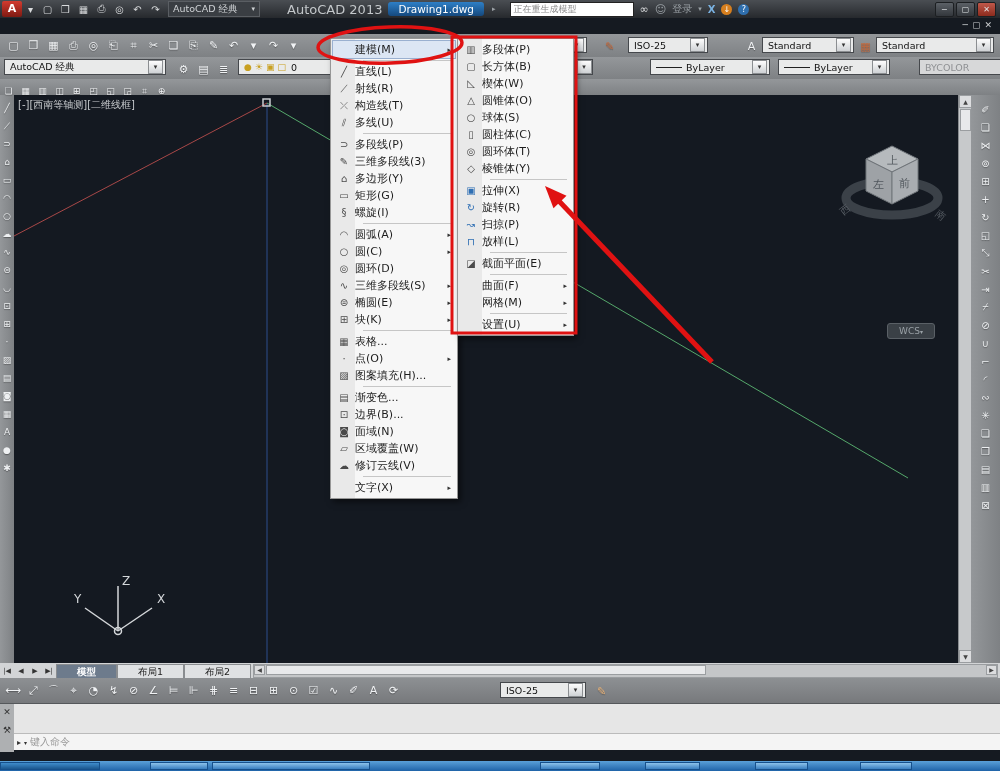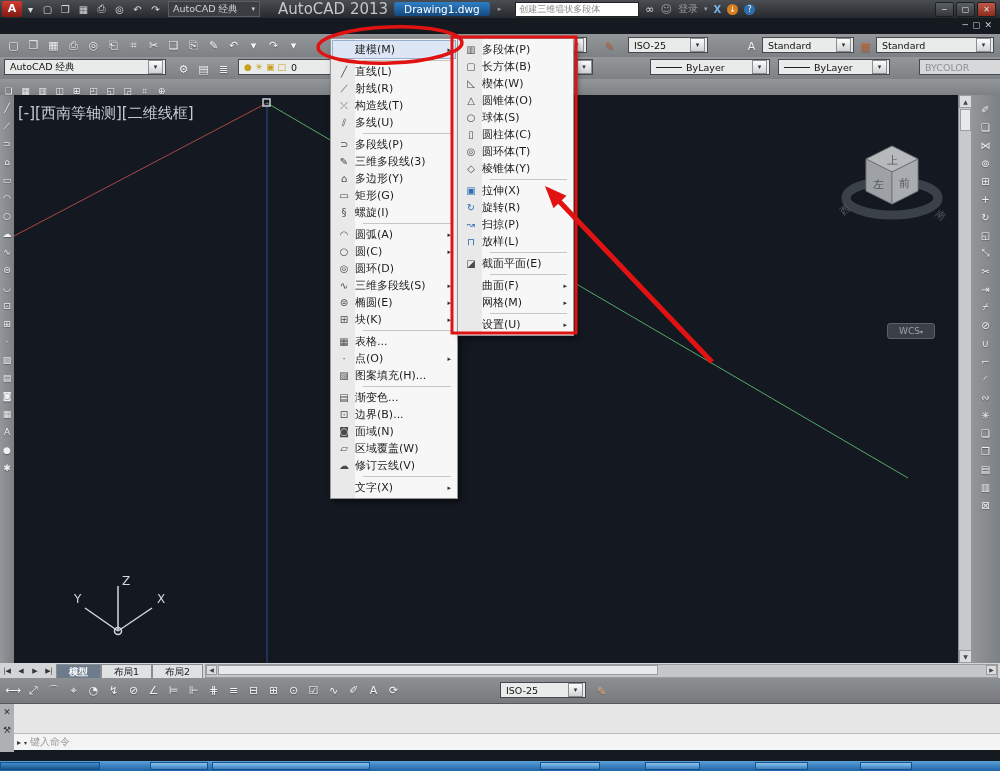--- a/index.html
+++ b/index.html
@@ -8,21 +8,21 @@
   .abs{position:absolute}
   
   .titlebar{left:0;top:0;width:1000px;height:18px;background:linear-gradient(#4a4e53,#26292d);
             color:#cdd0d3;font-size:10px;display:flex;align-items:center;z-index:20}
   .logo{width:20px;height:16px;margin-left:2px;background:linear-gradient(#d33b2f,#7e1a12);
         color:#fff;font-weight:bold;font-size:11px;text-align:center;line-height:16px;border-radius:2px}
   .qbtn{width:17px;height:16px;display:inline-flex;align-items:center;justify-content:center;
         color:#d8dadc;font-size:10px}
   .wscombo{height:14px;background:#3a3e43;border:1px solid #5a5e63;color:#cfd2d5;
            display:flex;align-items:center;font-size:9.5px;padding:0 4px;margin-left:4px;gap:14px}
-  .apptitle{margin-left:18px;color:#c3c7ca;font-size:15px}
+  .apptitle{margin-left:27px;color:#c3c7ca;font-size:13px}
   .doctitle{margin-left:6px;padding:1px 10px;color:#fff;font-size:10.5px;border-radius:3px;
             background:linear-gradient(#2e7fc6,#15497e)}
   .searchbox{margin-left:14px;width:116px;height:13px;background:#fff;border:1px solid #222;
              color:#8a8a8a;font-size:9px;display:flex;align-items:center;padding:0 3px}
   .titright{display:flex;align-items:center;margin-left:6px;gap:6px;color:#9aa0a5}
   .winbtns{margin-left:auto;margin-right:4px;display:flex;gap:2px}
   .winbtn{width:17px;height:13px;background:linear-gradient(#5b6066,#33373c);border:1px solid #1c1f22;
           color:#dfe2e4;font-size:8px;display:flex;align-items:center;justify-content:center;border-radius:2px}
   
   .menubar{left:0;top:18px;width:1000px;height:16px;background:#33373b;display:flex;align-items:center;
@@ -42,32 +42,32 @@
   .combo .cval{white-space:nowrap;overflow:hidden}
   .carr{margin-left:auto;width:13px;height:12px;background:linear-gradient(#fdfdfd,#cfd2d5);
         border:1px solid #8b8e91;font-size:7px;display:flex;align-items:center;justify-content:center;color:#333}
   .combo.dis{color:#8e9093;background:#d7d8d9}
   .linesample{width:26px;height:1px;background:#222;margin-right:4px}
   
   .sidetb{top:95px;height:568px;background:linear-gradient(90deg,#94979a,#7e8184);z-index:4}
   .vstrip{display:flex;flex-direction:column;align-items:center;padding-top:6px;gap:4px}
   .vstrip .tbtn{width:13px;height:14px;font-size:9px;color:#eef0f2}
   .canvas{left:14px;top:95px;width:944px;height:568px;background:#141921;z-index:1}
-  .vplabel{position:absolute;left:4px;top:9px;color:#c7cacd;font-size:15px}
+  .vplabel{position:absolute;left:4px;top:3px;color:#c7cacd;font-size:10px}
   .wcspill{position:absolute;left:873px;top:228px;width:46px;height:14px;background:#3a4046;border:1px solid #5a6066;
            border-radius:3px;color:#9aa1a7;font-size:9px;display:flex;align-items:center;justify-content:center;gap:0}
   .vscroll{left:958px;top:95px;width:13px;height:568px;background:#c7c9cb;z-index:4;border-left:1px solid #8a8d90}
   .sbtn{position:absolute;left:0;width:13px;height:13px;background:#dcdddf;border:1px solid #9a9da0;
         font-size:6px;color:#444;display:flex;align-items:center;justify-content:center;box-sizing:border-box}
   .sthumb{position:absolute;background:#e8e9eb;border:1px solid #9a9da0;box-sizing:border-box}
   
   .tabrow{left:0;top:663px;width:1000px;height:15px;background:#d2d4d6;z-index:5;display:flex;align-items:center;
           font-size:9.5px;color:#222}
   .tnav{width:14px;text-align:center;font-size:7px;color:#333}
-  .tab{padding:0 12px;border:1px solid #8a8d90;border-bottom:none;background:#dfe1e3;height:13px;line-height:13px}
+  .tab{padding:0 20px;border:1px solid #8a8d90;border-bottom:none;background:#dfe1e3;height:13px;line-height:13px}
   .tab.active{background:#6d7b8c;color:#fff;font-weight:bold}
   .hscroll{position:relative;flex:1;height:12px;margin:0 2px;background:#c4c6c8;border:1px solid #9a9da0}
   .dimrow{top:678px;height:25px;background:linear-gradient(#8d9093,#77797c)}
   .cmdwrap{left:0;top:703px;width:1000px;height:45px;background:#d4d5d6;z-index:5;border-top:1px solid #55585b}
   .cmdgut{position:absolute;left:0;top:0;width:14px;height:45px;background:#aeb0b2;display:flex;flex-direction:column;
           align-items:center;padding-top:3px;gap:8px;color:#333;font-size:9px}
   .cmdhist{position:absolute;left:14px;top:0;width:986px;height:29px;background:#e6e6e6;
            font-family:"DejaVu Sans Mono",monospace;font-size:10px;color:#111;padding:1px 4px;box-sizing:border-box;line-height:13px}
   .cmdinput{position:absolute;left:14px;top:29px;width:986px;height:16px;background:#f4f4f4;border-top:1px solid #bbb;
             display:flex;align-items:center;font-size:10px;color:#999;padding-left:3px;gap:3px}
@@ -109,21 +109,21 @@
         <span class="qbtn">↷</span>
       </div>
     <div class="wscombo">
       <span>AutoCAD 经典</span>
       <span style="font-size:7px">▾</span>
     </div>
     <span class="apptitle">AutoCAD 2013</span>
     <span class="doctitle">Drawing1.dwg</span>
     <span style="margin-left:8px;font-size:7px;color:#9aa0a5">▸</span>
     <div class="searchbox">
-      <span>创建三维墙状多段体</span>
+      <span>正在重生成模型</span>
     </div>
     <div class="titright">
       <span style="font-size:11px;color:#d8dadc">∞</span>
       <span style="font-size:11px">☺</span>
       <span>登录</span>
       <span style="font-size:7px">▾</span>
       <span style="color:#7ab1e0;font-weight:bold">X</span>
       <span style="background:#d77f1e;color:#fff;border-radius:50%;width:11px;height:11px;display:inline-flex;align-items:center;justify-content:center;font-size:8px">↓</span>
       <span style="background:#2f6fae;color:#fff;border-radius:50%;width:11px;height:11px;display:inline-flex;align-items:center;justify-content:center;font-size:8px">?</span>
     </div>

